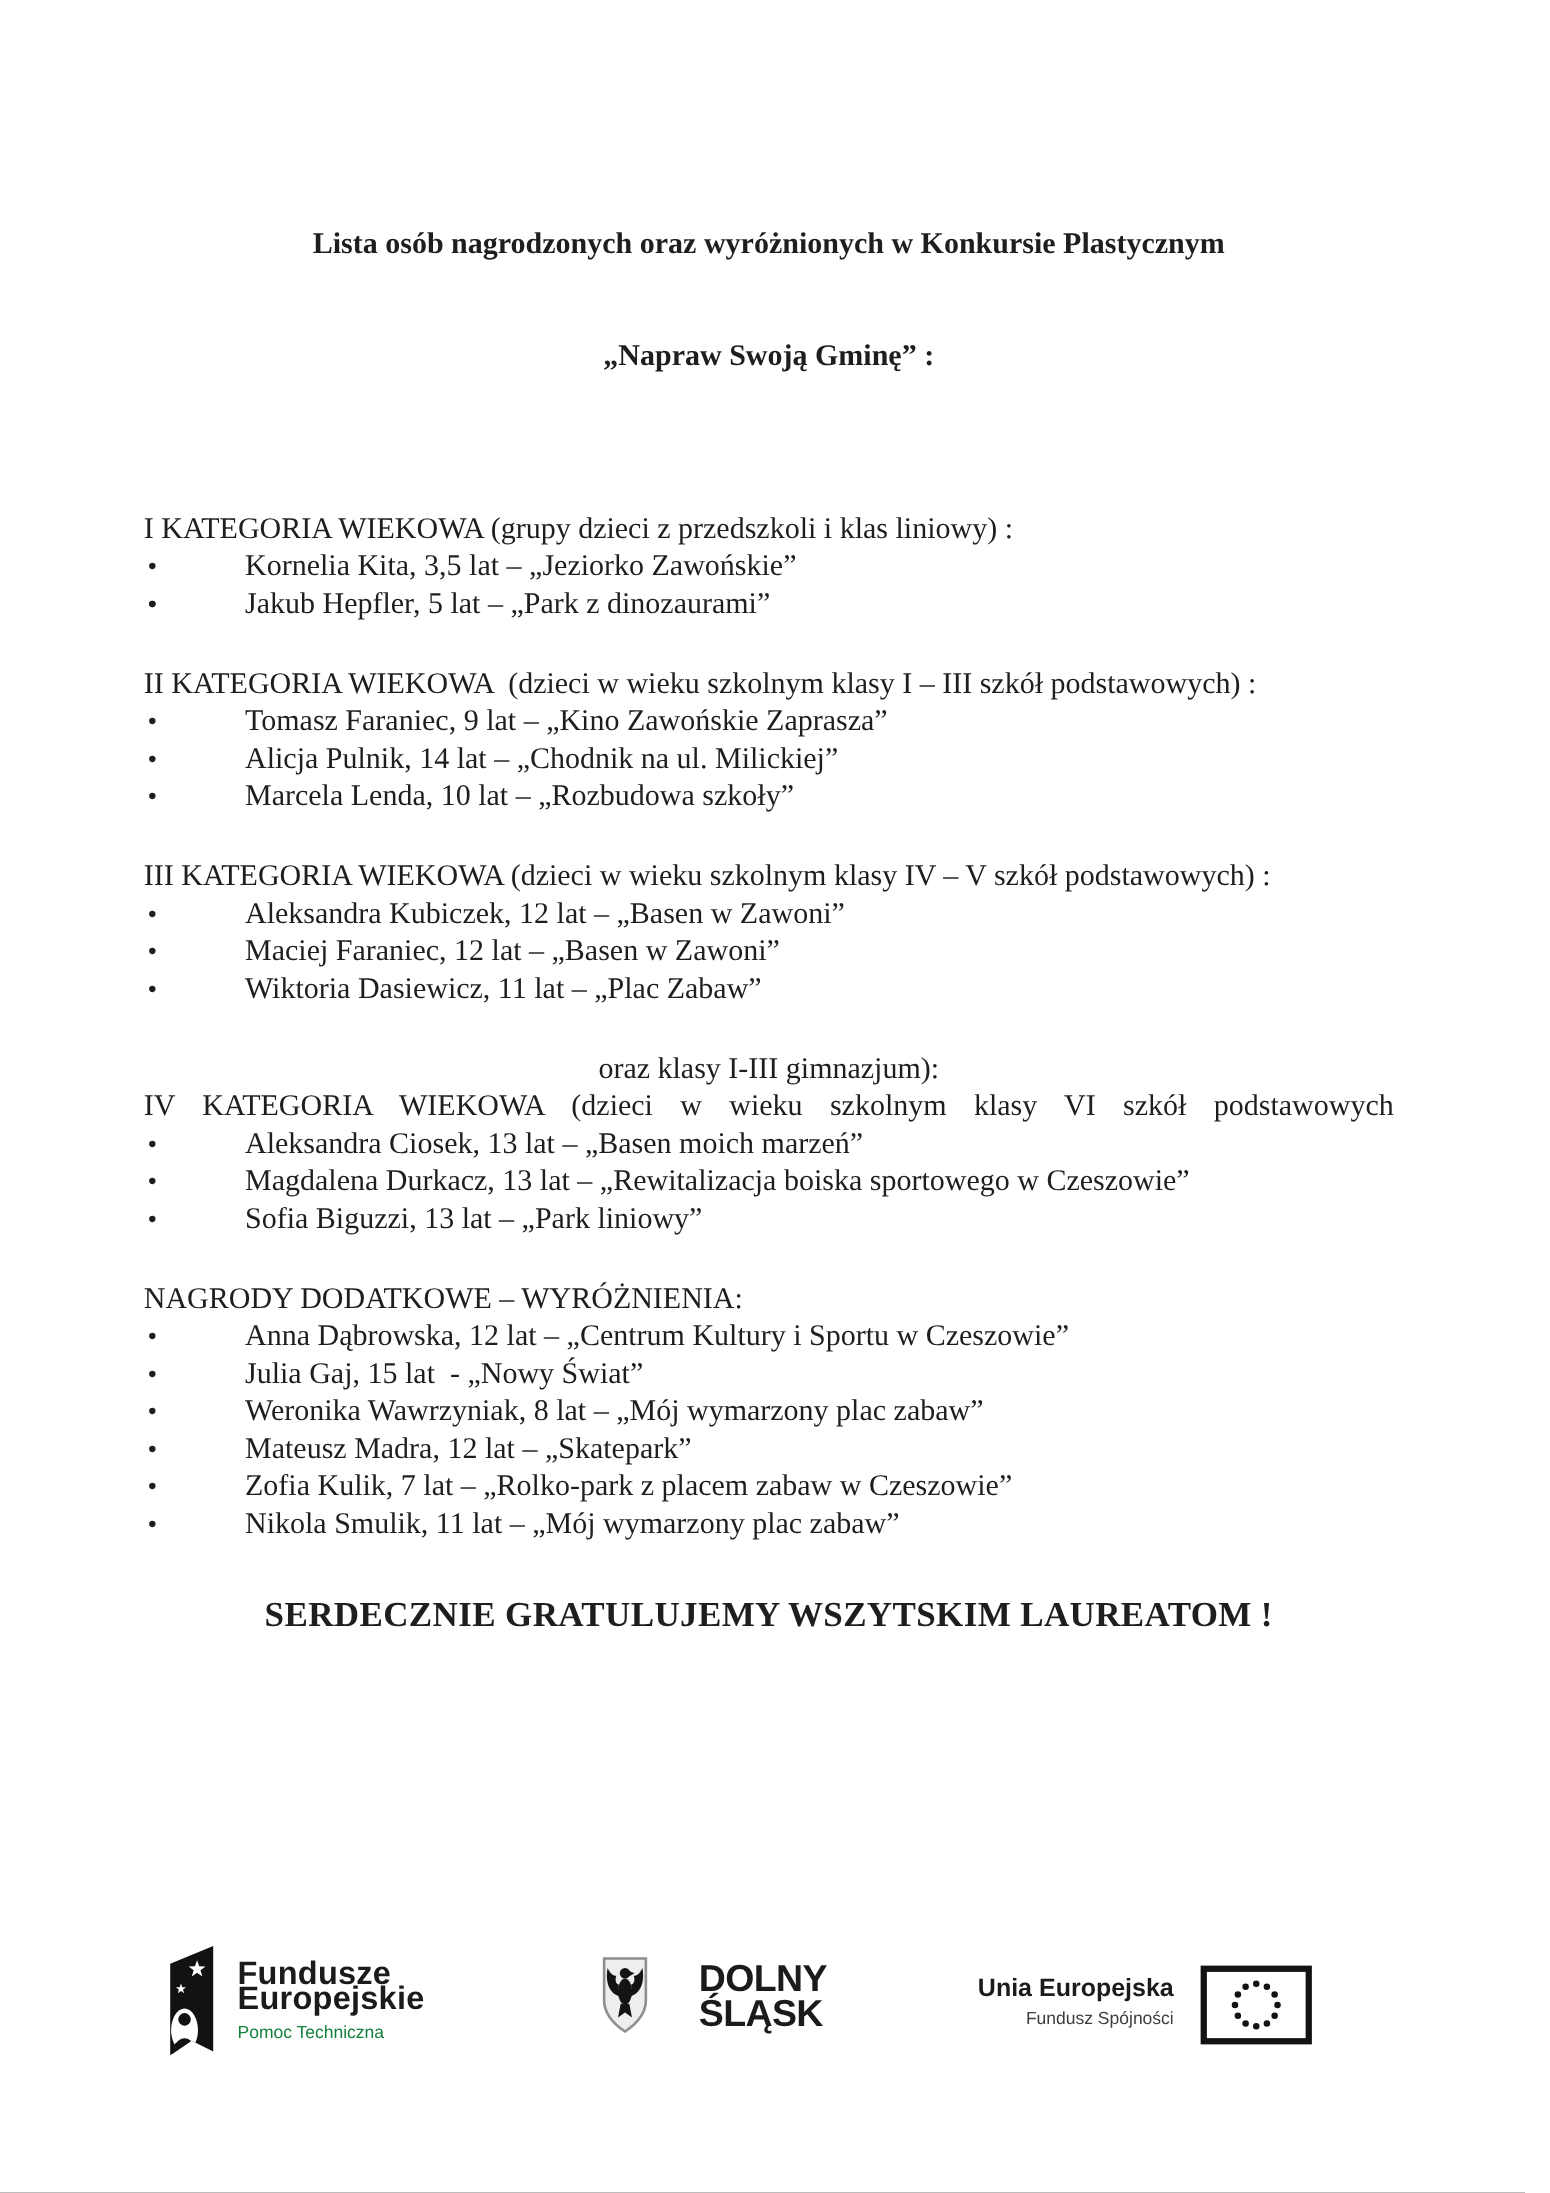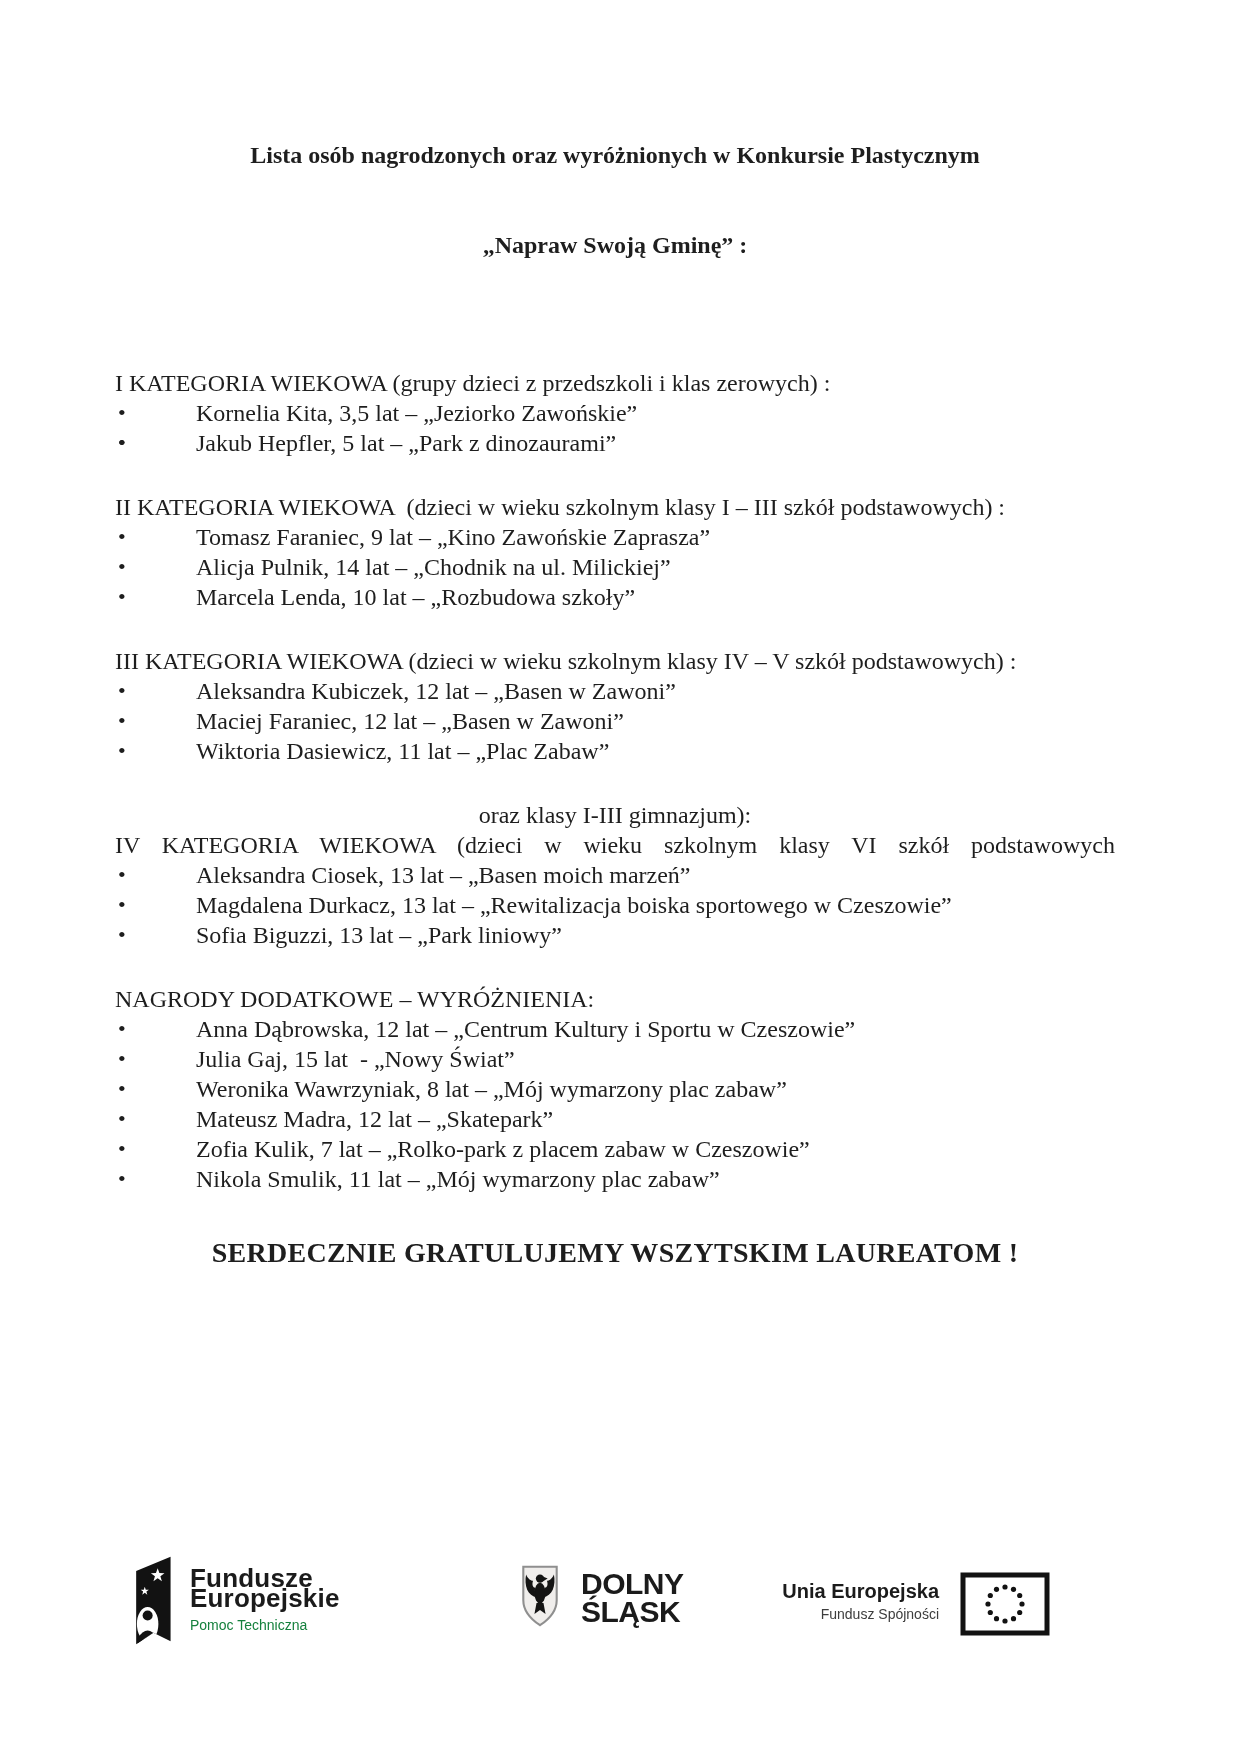--- a/index.html
+++ b/index.html
@@ -6,21 +6,21 @@
   .page {
     position:relative;
     width:1240px; height:1754px;
     margin:0 auto;
     background:#ffffff;
     font-family:"Liberation Serif","DejaVu Serif",serif;
     color:#1e1e1e;
     overflow:hidden;
   }
   .content {
-    padding:80px 125px 0 115px;
+    padding:120px 125px 0 115px;
     font-size:24px;
     line-height:30px;
   }
   .doc-title {
     text-align:center;
     font-weight:bold;
     white-space:pre-wrap;
   }
   .section { margin-top:34px; }
   .section.first { margin-top:48px; }
@@ -45,41 +45,41 @@
     line-height:34px;
     letter-spacing:0.3px;
   }
   
   .footer { position:absolute; top:1540px; left:0; width:1240px; height:120px; }
   .logo { position:absolute; display:flex; font-family:"Liberation Sans","DejaVu Sans",sans-serif; color:#1b1b1b; }
   .logo-fundusze { left:129px; top:12px; }
   .lf-text { margin-left:18px; margin-top:16px; }
   .lf-name { font-weight:bold; font-size:26px; line-height:20px; letter-spacing:0.2px; }
   .lf-sub  { margin-top:9px; font-size:14px; color:#15803d; }
-  .logo-dolnyslask { left:516px; top:24px; }
+  .logo-dolnyslask { left:476px; top:24px;gap:18px; }
   .ds-text { margin-left:17px; margin-top:6px; font-weight:bold; font-size:30px; line-height:28px; letter-spacing:-0.5px; }
   .logo-unia { left:775px; top:32px; }
   .ue-text { width:164px; text-align:right; margin-top:8px; }
   .ue-name { font-weight:bold; font-size:20px; line-height:22px; }
   .ue-sub  { margin-top:4px; font-size:14px; color:#3d3d3d; }
   .ue-flag { margin-left:21px; }
 </style>
 </head>
 <body>
 
 <div class="page">
   <div class="content">
 
     <div class="doc-title">
       <div>Lista osób nagrodzonych oraz wyróżnionych w Konkursie Plastycznym</div>
       <div>„Napraw Swoją Gminę” :</div>
     </div>
 
     <div class="section first">
-      <div class="heading">I KATEGORIA WIEKOWA (grupy dzieci z przedszkoli i klas zerowych) :</div>
+      <div class="heading">I KATEGORIA WIEKOWA (grupy dzieci z przedszkoli i klas liniowy) :</div>
       <ul class="items">
         <li><span class="bullet">•</span><span>Kornelia Kita, 3,5 lat – „Jeziorko Zawońskie”</span></li>
         <li><span class="bullet">•</span></li>
         <li><span class="bullet">•</span><span>Jakub Hepfler, 5 lat – „Park z dinozaurami”</span></li>
       </ul>
     </div>
 
     <div class="section">
       <div class="heading">II KATEGORIA WIEKOWA  (dzieci w wieku szkolnym klasy I – III szkół podstawowych) :</div>
       <ul class="items">

